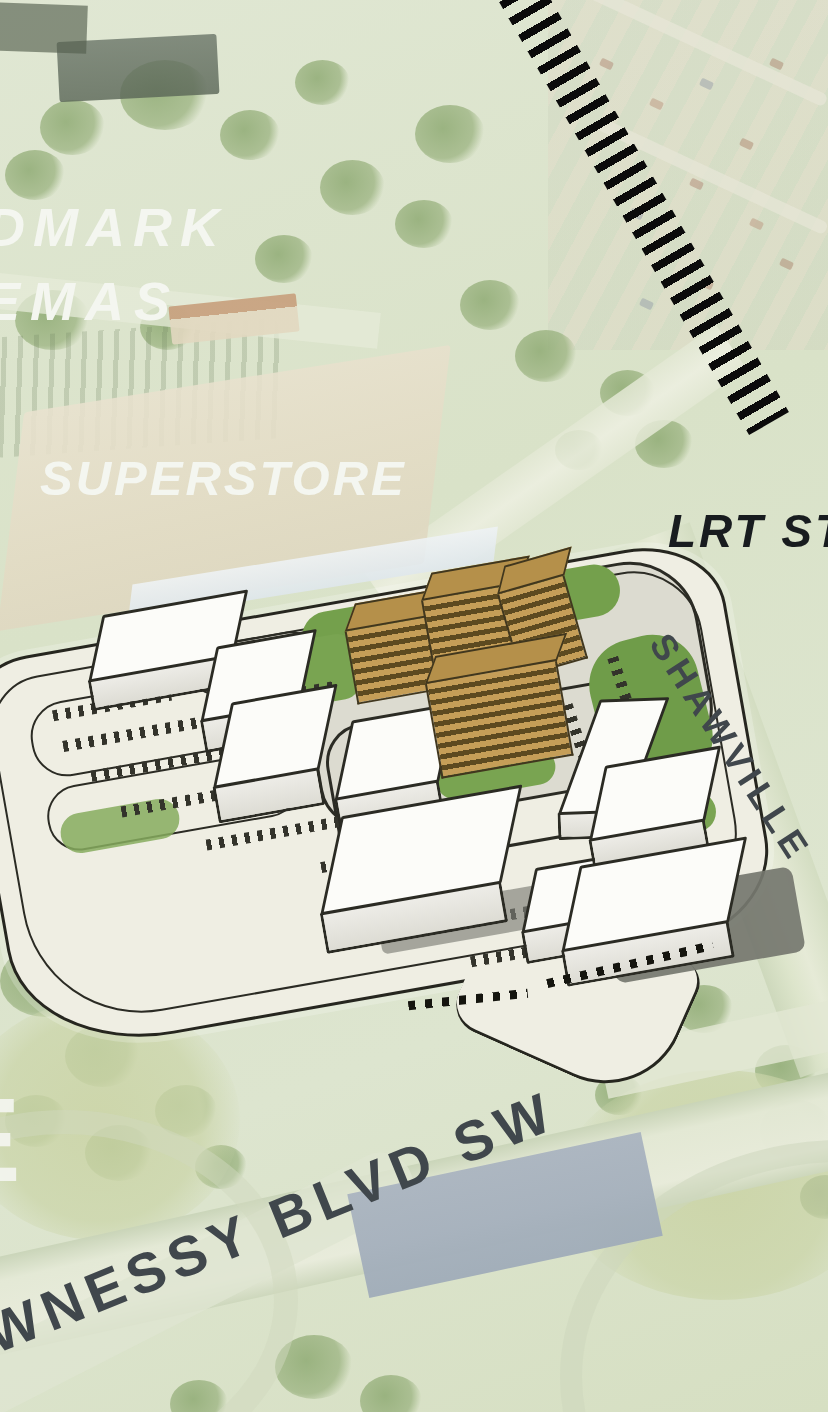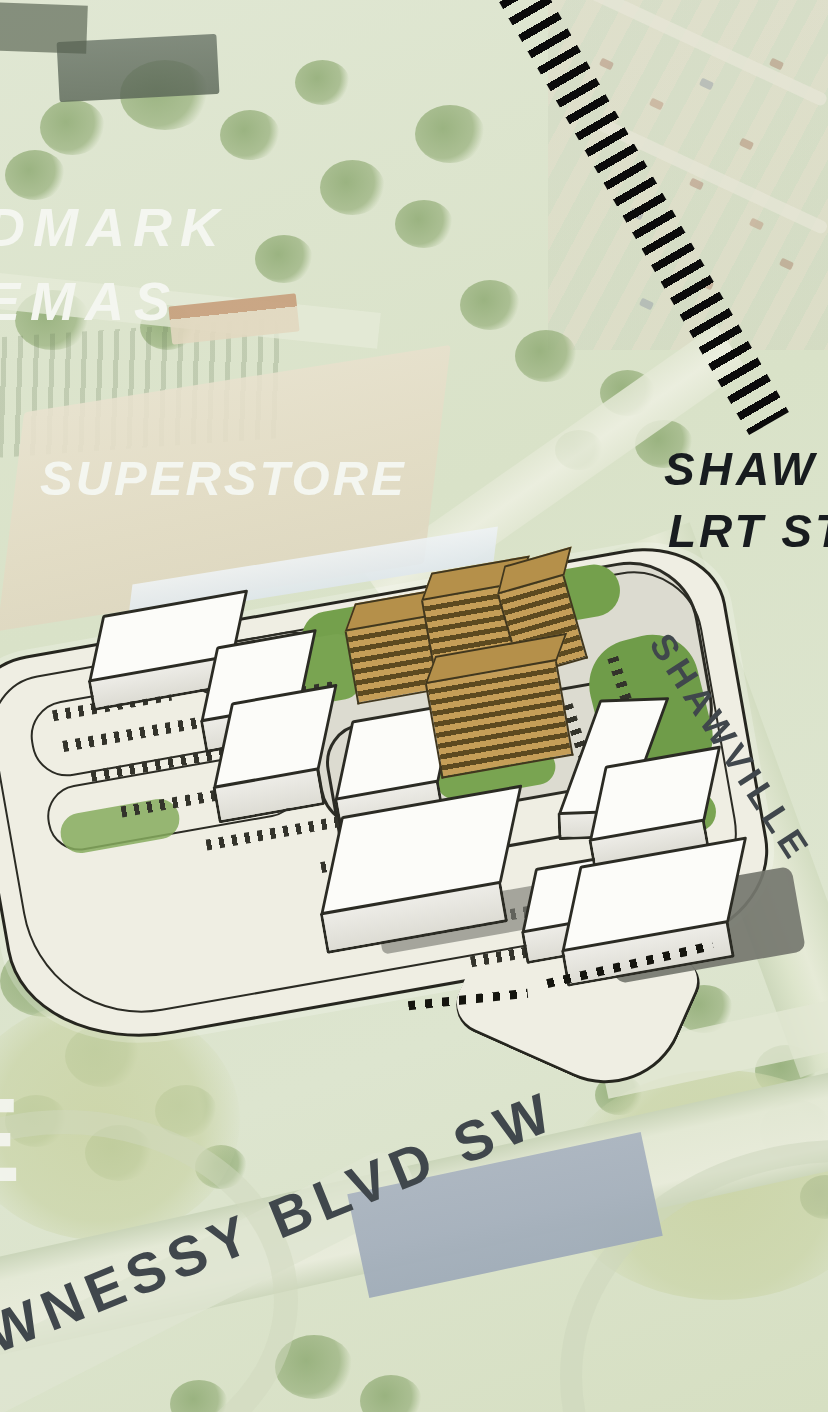--- a/index.html
+++ b/index.html
@@ -229,19 +229,18 @@
   </div>
 
   <div class="dotrow" style="left:545px;top:960px;width:170px;transform:rotate(-13deg);"></div>
   <div class="dotrow" style="left:408px;top:995px;width:120px;transform:rotate(-6deg);"></div>
 
   <div class="rail"></div>
 
   <div class="lbl white" style="left:-14px;top:196px;font-size:54px;letter-spacing:8px;">DMARK</div>
   <div class="lbl white" style="left:-16px;top:270px;font-size:54px;letter-spacing:10px;">EMAS</div>
   <div class="lbl white" style="left:40px;top:450px;font-size:49px;letter-spacing:3px;">SUPERSTORE</div>
-  <div class="lbl black" style="left:664px;top:442px;font-size:46px;letter-spacing:4px;">SHAW</div>
   <div class="lbl black" style="left:668px;top:504px;font-size:46px;letter-spacing:3px;">LRT ST</div>
   <div class="lbl road" style="left:676px;top:626px;font-size:36px;letter-spacing:6px;transform:rotate(57deg);transform-origin:left top;">SHAWVILLE</div>
   <div class="lbl road" style="left:-24px;top:1306px;font-size:56px;letter-spacing:7px;transform:rotate(-22deg);transform-origin:left top;">WNESSY BLVD SW</div>
   <div class="lbl white" style="left:-58px;top:1072px;font-size:118px;font-style:normal;opacity:.92;">E</div>
 
 </div>
 
 </body></html>

